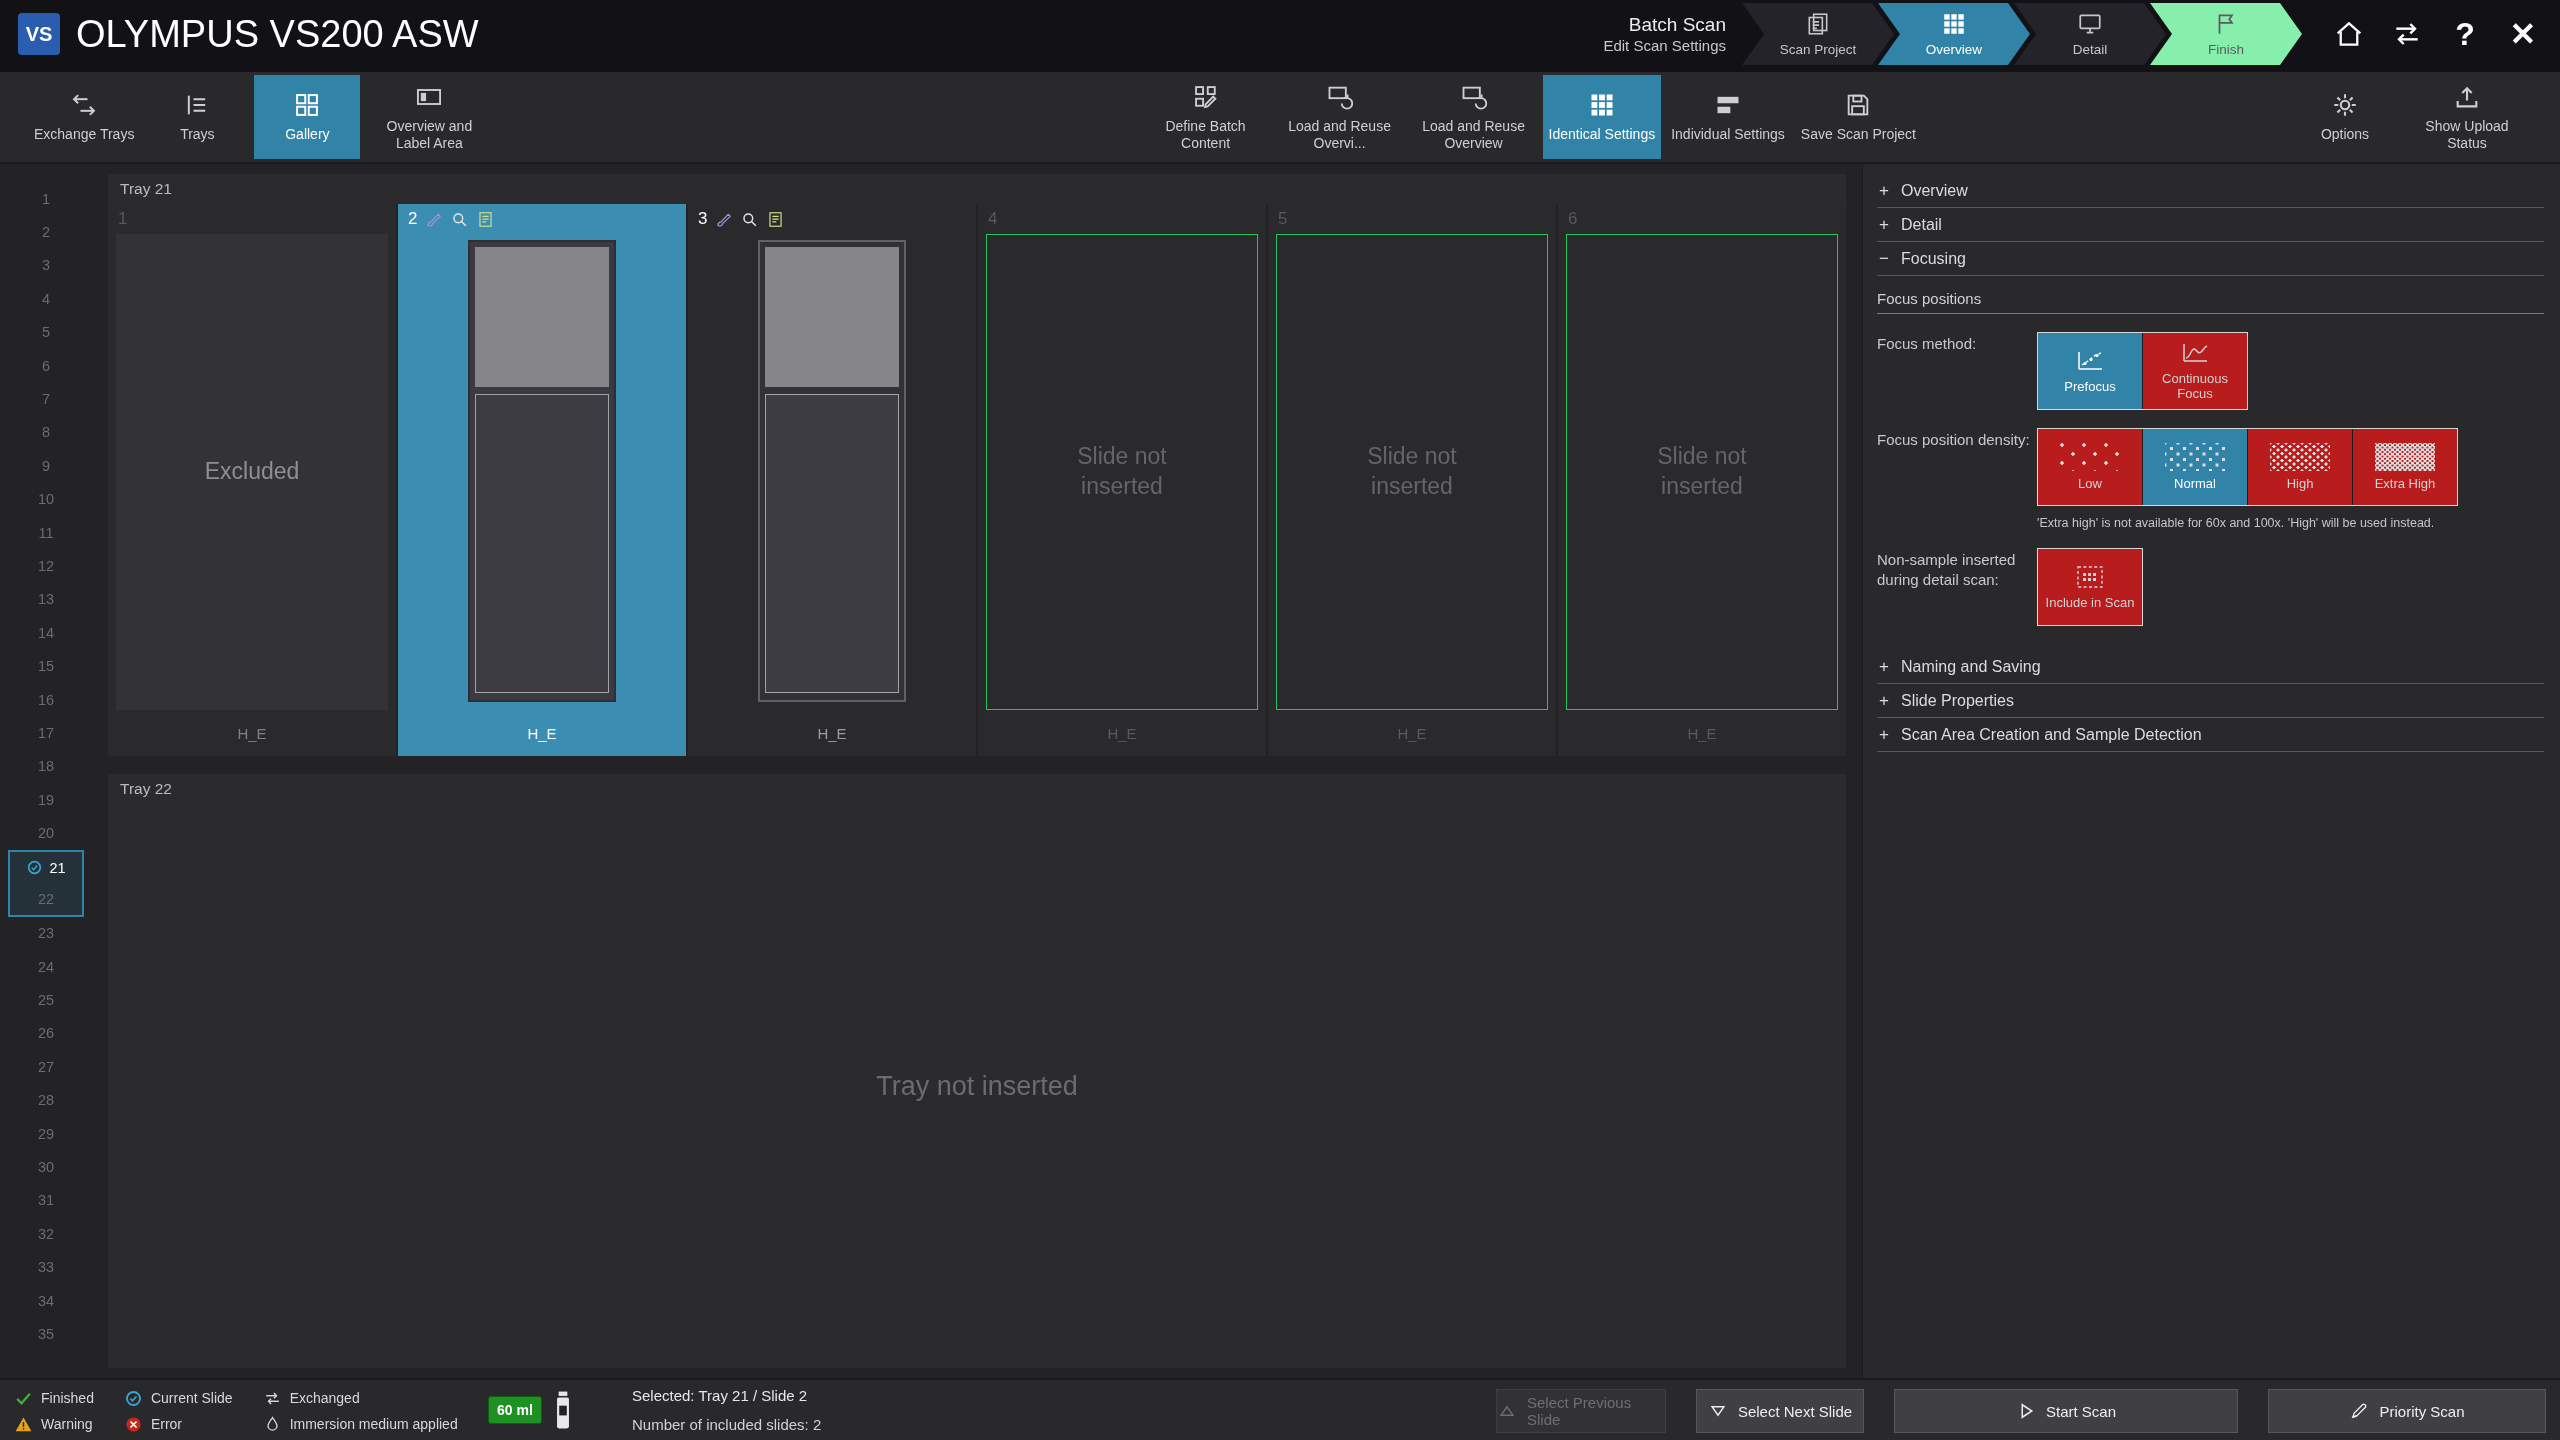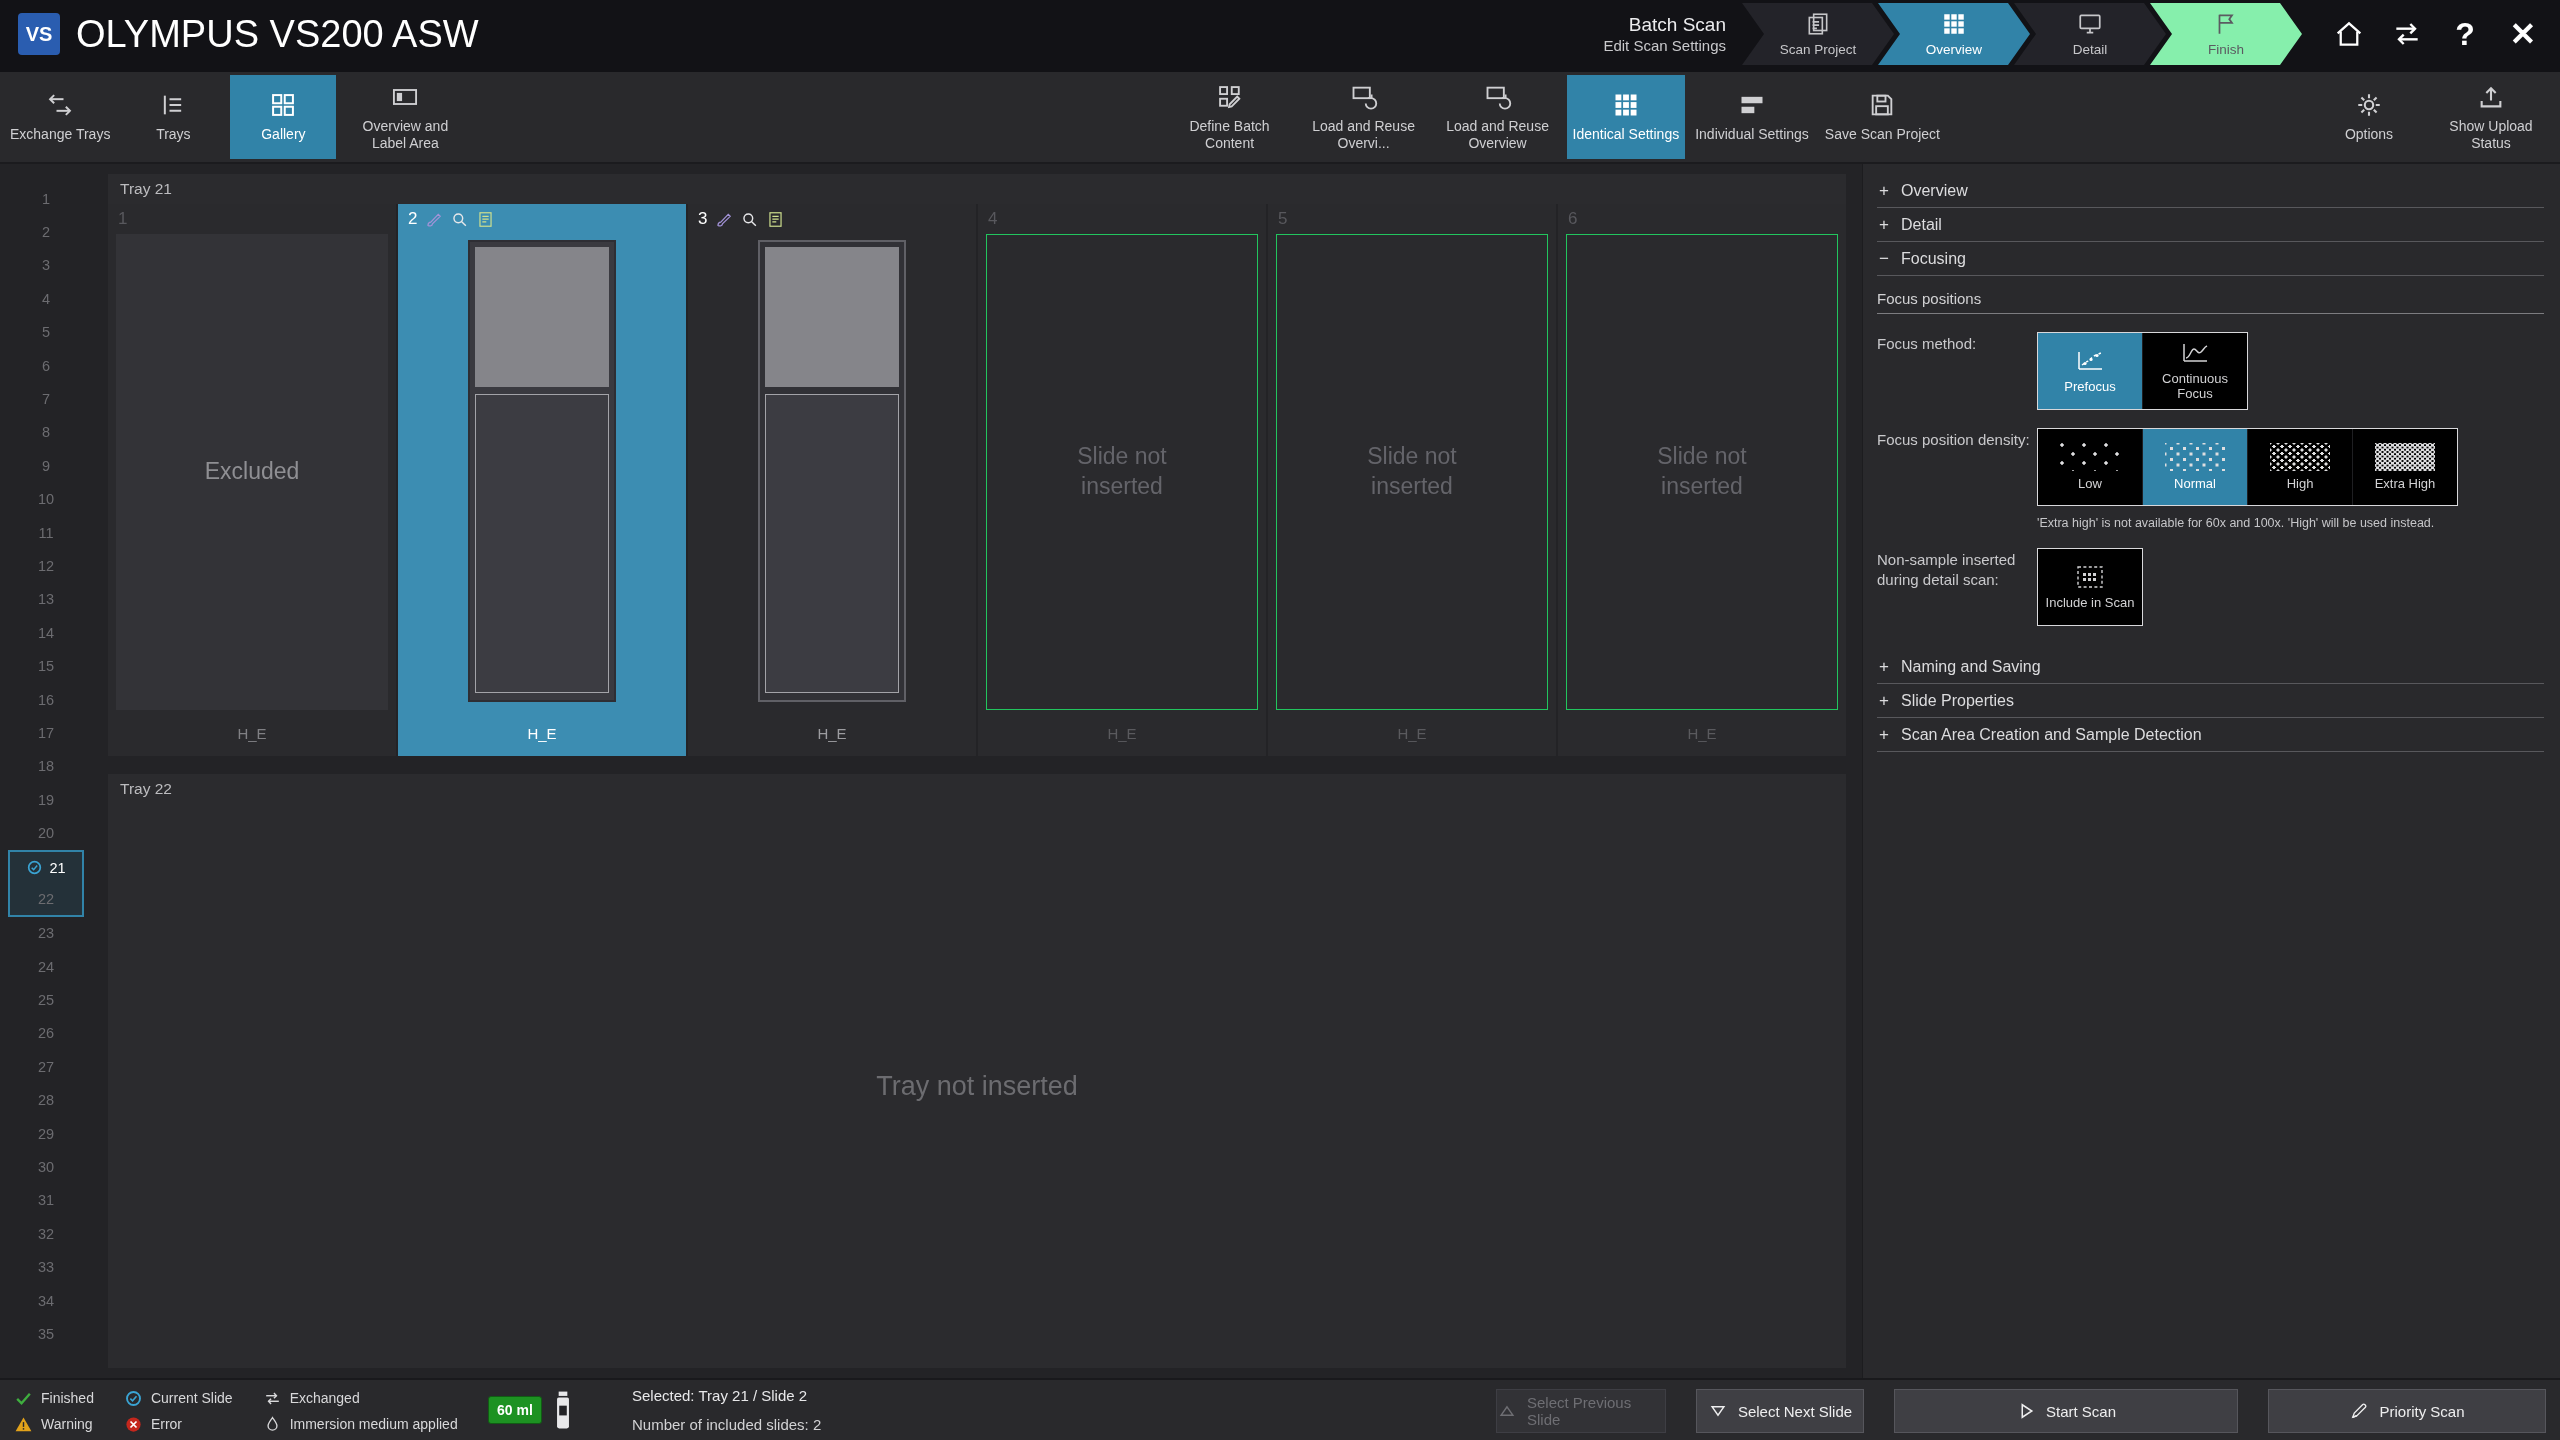--- a/index.html
+++ b/index.html
@@ -28,21 +28,21 @@
   .step-label{font-size:13.5px}
   .step.active{background:#3183a8;color:#fff}
   .step.disabled{background:#86efac;color:#5b5b61}
   .title-icons{display:flex;align-items:center;gap:12px}
   .tbtn{width:46px;height:46px;display:flex;align-items:center;justify-content:center;color:#fff}
   .tbtn svg{width:32px;height:32px}
   .tbtn .glyph{font-size:32px;color:#fff;font-weight:bold}
 
   
   .toolbar{position:absolute;top:72px;left:0;right:0;height:92px;background:#29292c;
-           border-bottom:2px solid #1b1b1e;display:flex;align-items:center;padding:0 4px}
+           border-bottom:2px solid #1b1b1e;display:flex;align-items:center;padding:0 28px}
   .tgroup{display:flex;align-items:center;gap:4px;height:100%}
   .tool{min-width:106px;max-width:130px;height:84px;display:flex;flex-direction:column;align-items:center;
         justify-content:center;gap:7px;color:#cfcfd2;font-size:14px;text-align:center;
         padding:0 6px;line-height:1.15}
   .tool .icon svg{width:28px;height:28px}
   .tool.active{background:#3183a8;color:#fff}
   .tspacer{width:370px}
 
   
   .rail{position:absolute;left:0;top:164px;bottom:62px;width:92px;padding-top:18px}
@@ -98,21 +98,21 @@
   .panel{position:absolute;right:0;top:164px;width:698px;bottom:62px;background:#29292c;
          padding:10px 16px 0 14px;border-left:1px solid #1c1c1f}
   .acc{height:34px;display:flex;align-items:center;gap:10px;font-size:16px;color:#dcdcde;
        border-bottom:1px solid #58585c}
   .acc-sign{width:14px;text-align:center;font-size:17px}
   .group-title{margin-top:14px;font-size:15px;color:#d2d2d4}
   .hr{border-top:1px solid #7c7c80;margin-top:6px}
   .prow{display:flex;margin-top:18px}
   .plabel{width:160px;flex-shrink:0;font-size:15px;color:#c9c9cc;line-height:1.3;padding-top:2px}
   .tilegroup{display:inline-flex;border:1px solid #d8d8db;background:#1f1f22;gap:1px;align-self:flex-start}
-  .tile{width:104px;height:76px;background:#000000;display:flex;flex-direction:column;
+  .tile{width:104px;height:76px;background:#b91c1c;display:flex;flex-direction:column;
         align-items:center;justify-content:center;gap:6px;color:#d2d2d4;font-size:13px}
   .tile.selected{background:#3183a8;color:#fff}
   .tile .icon svg{width:30px;height:26px}
   .tile-label{text-align:center;line-height:1.15;padding:0 4px}
   .dots{width:60px;height:28px;
         background-image:radial-gradient(circle,#dedee0 1.5px,transparent 1.8px),
                          radial-gradient(circle,#dedee0 1.5px,transparent 1.8px)}
   .dots.low{background-size:22px 18px;background-position:2px 2px,13px 11px}
   .dots.normal{background-size:13px 11px;background-position:0 0,6.5px 5.5px}
   .dots.high{background-size:8px 7px;background-position:0 0,4px 3.5px}

